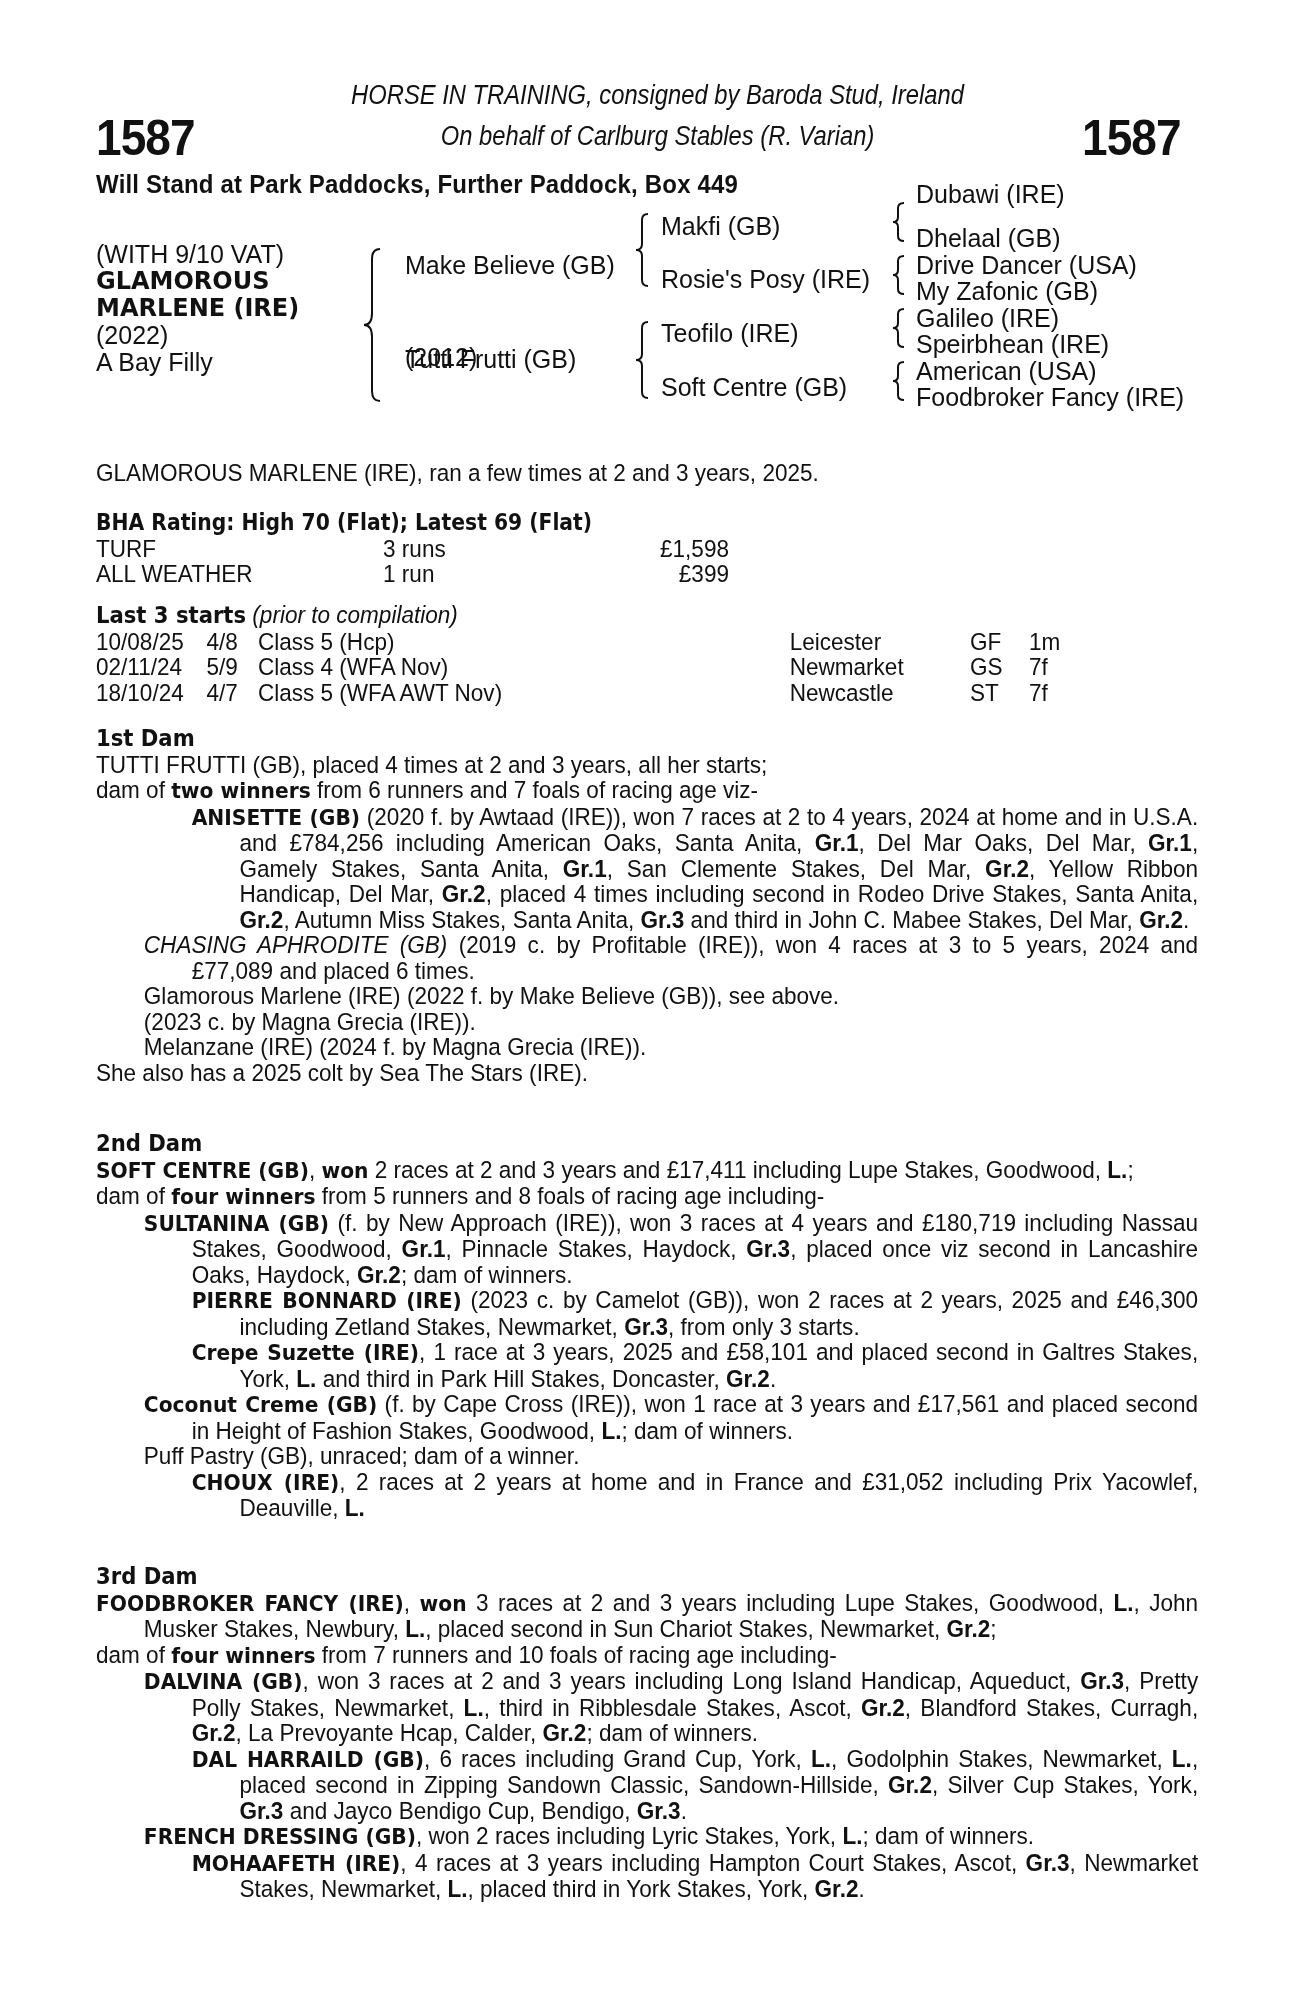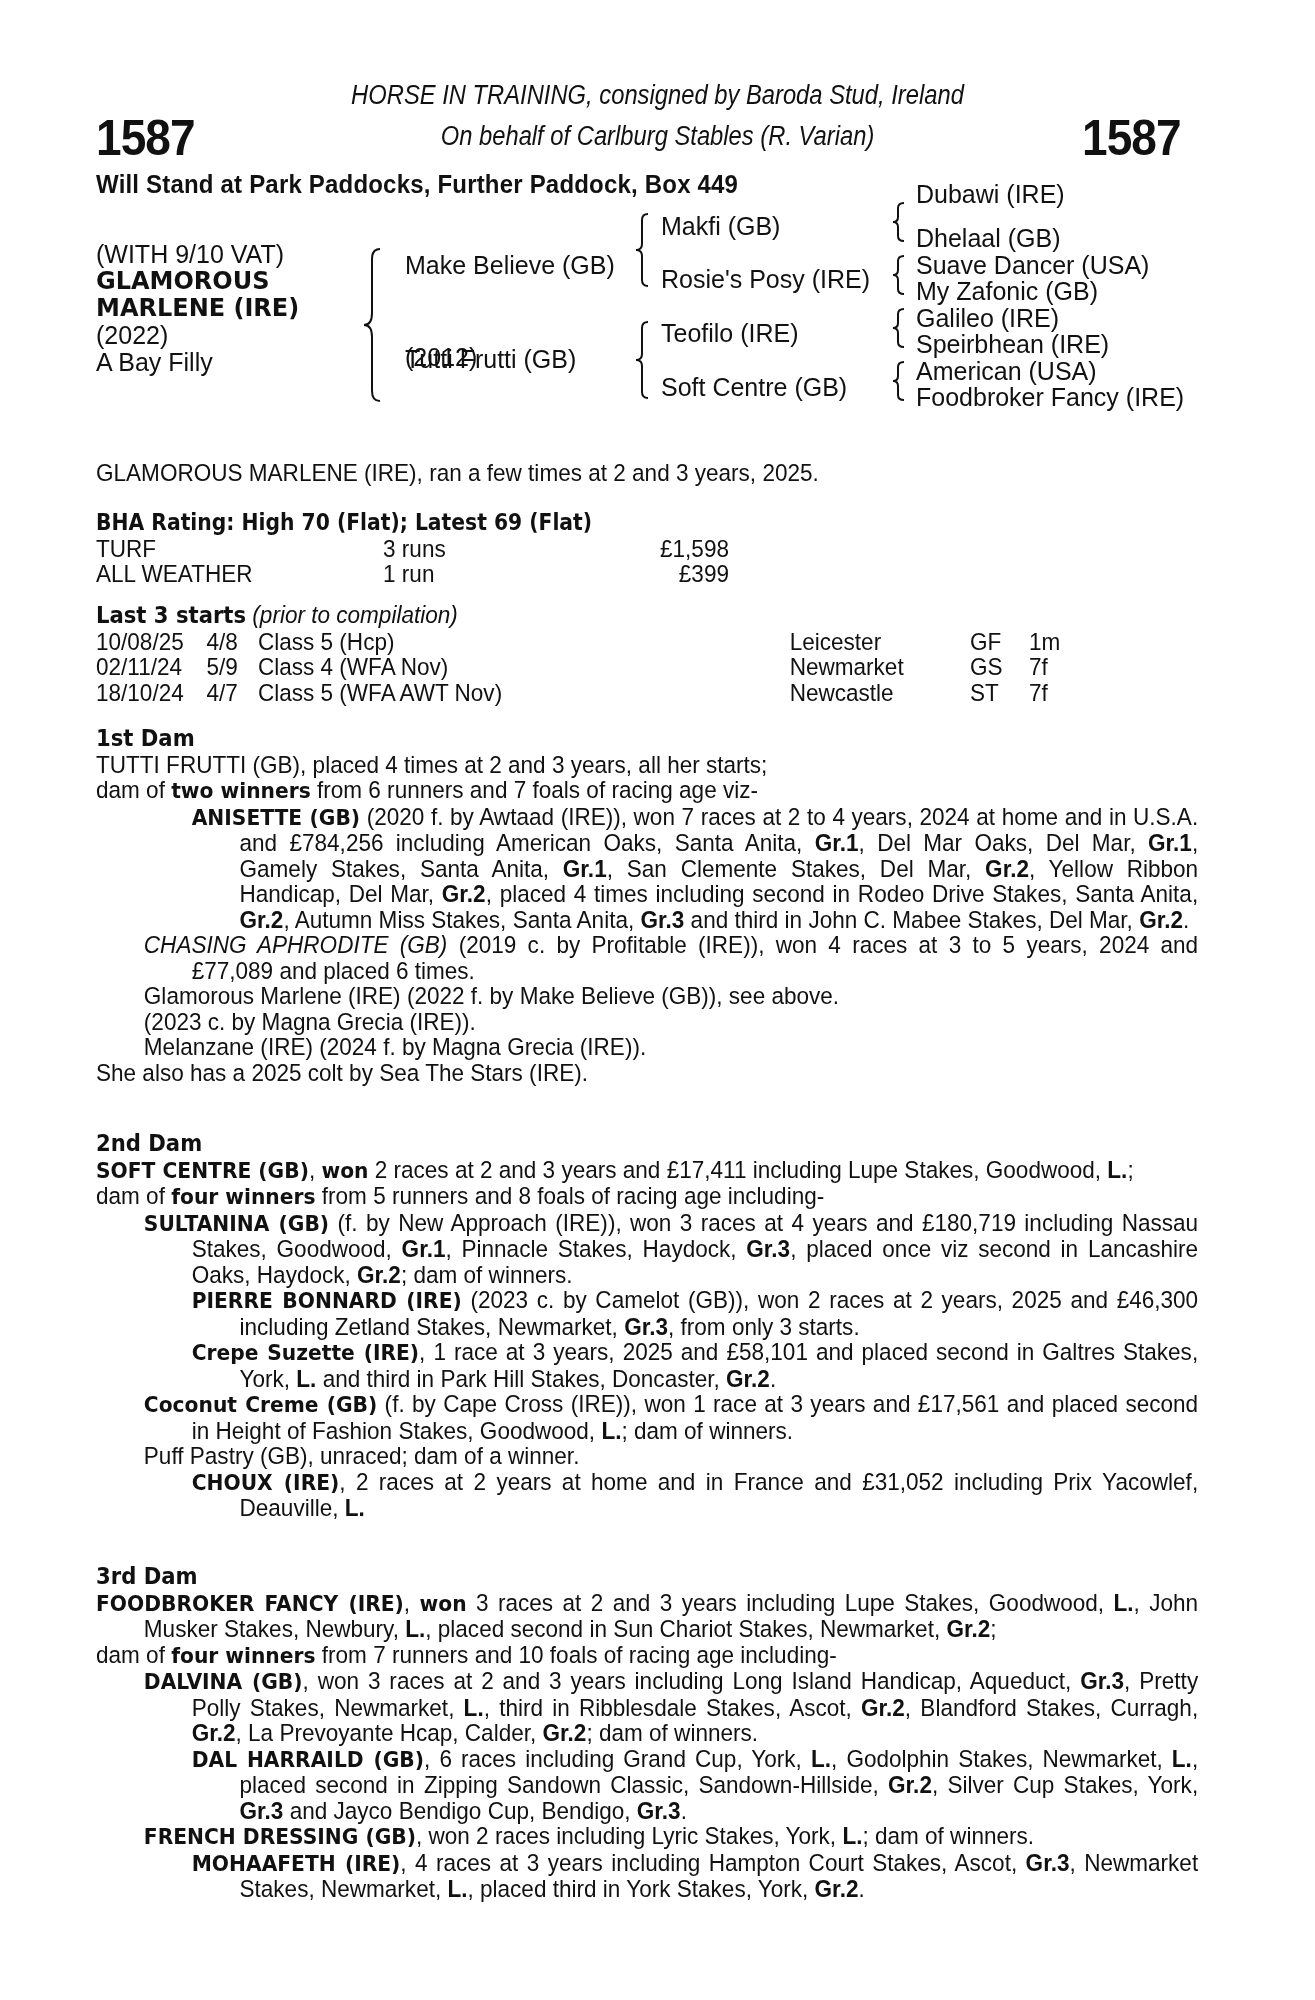--- a/index.html
+++ b/index.html
@@ -70,21 +70,21 @@
 <div class="abs pedtext" style="left:405px; top:346px;">Tutti Frutti (GB)</div>
 <div class="abs pedtext" style="left:405px; top:344px;">(2012)</div>
 
 <div class="abs pedtext" style="left:661px; top:213px;">Makfi (GB)</div>
 <div class="abs pedtext" style="left:661px; top:266px;">Rosie's Posy (IRE)</div>
 <div class="abs pedtext" style="left:661px; top:320px;">Teofilo (IRE)</div>
 <div class="abs pedtext" style="left:661px; top:374px;">Soft Centre (GB)</div>
 
 <div class="abs pedtext" style="left:916px; top:181px;">Dubawi (IRE)</div>
 <div class="abs pedtext" style="left:916px; top:225px;">Dhelaal (GB)</div>
-<div class="abs pedtext" style="left:916px; top:252px;">Suave Dancer (USA)</div>
+<div class="abs pedtext" style="left:916px; top:252px;">Drive Dancer (USA)</div>
 <div class="abs pedtext" style="left:916px; top:278px;">My Zafonic (GB)</div>
 <div class="abs pedtext" style="left:916px; top:305px;">Galileo (IRE)</div>
 <div class="abs pedtext" style="left:916px; top:331px;">Speirbhean (IRE)</div>
 <div class="abs pedtext" style="left:916px; top:358px;">American (USA)</div>
 <div class="abs pedtext" style="left:916px; top:384px;">Foodbroker Fancy (IRE)</div>
 
 <div class="txt body-text" style="top:460px;">
   <div class="txt-inner">GLAMOROUS MARLENE (IRE), ran a few times at 2 and 3 years, 2025.</div>
 </div>
 

